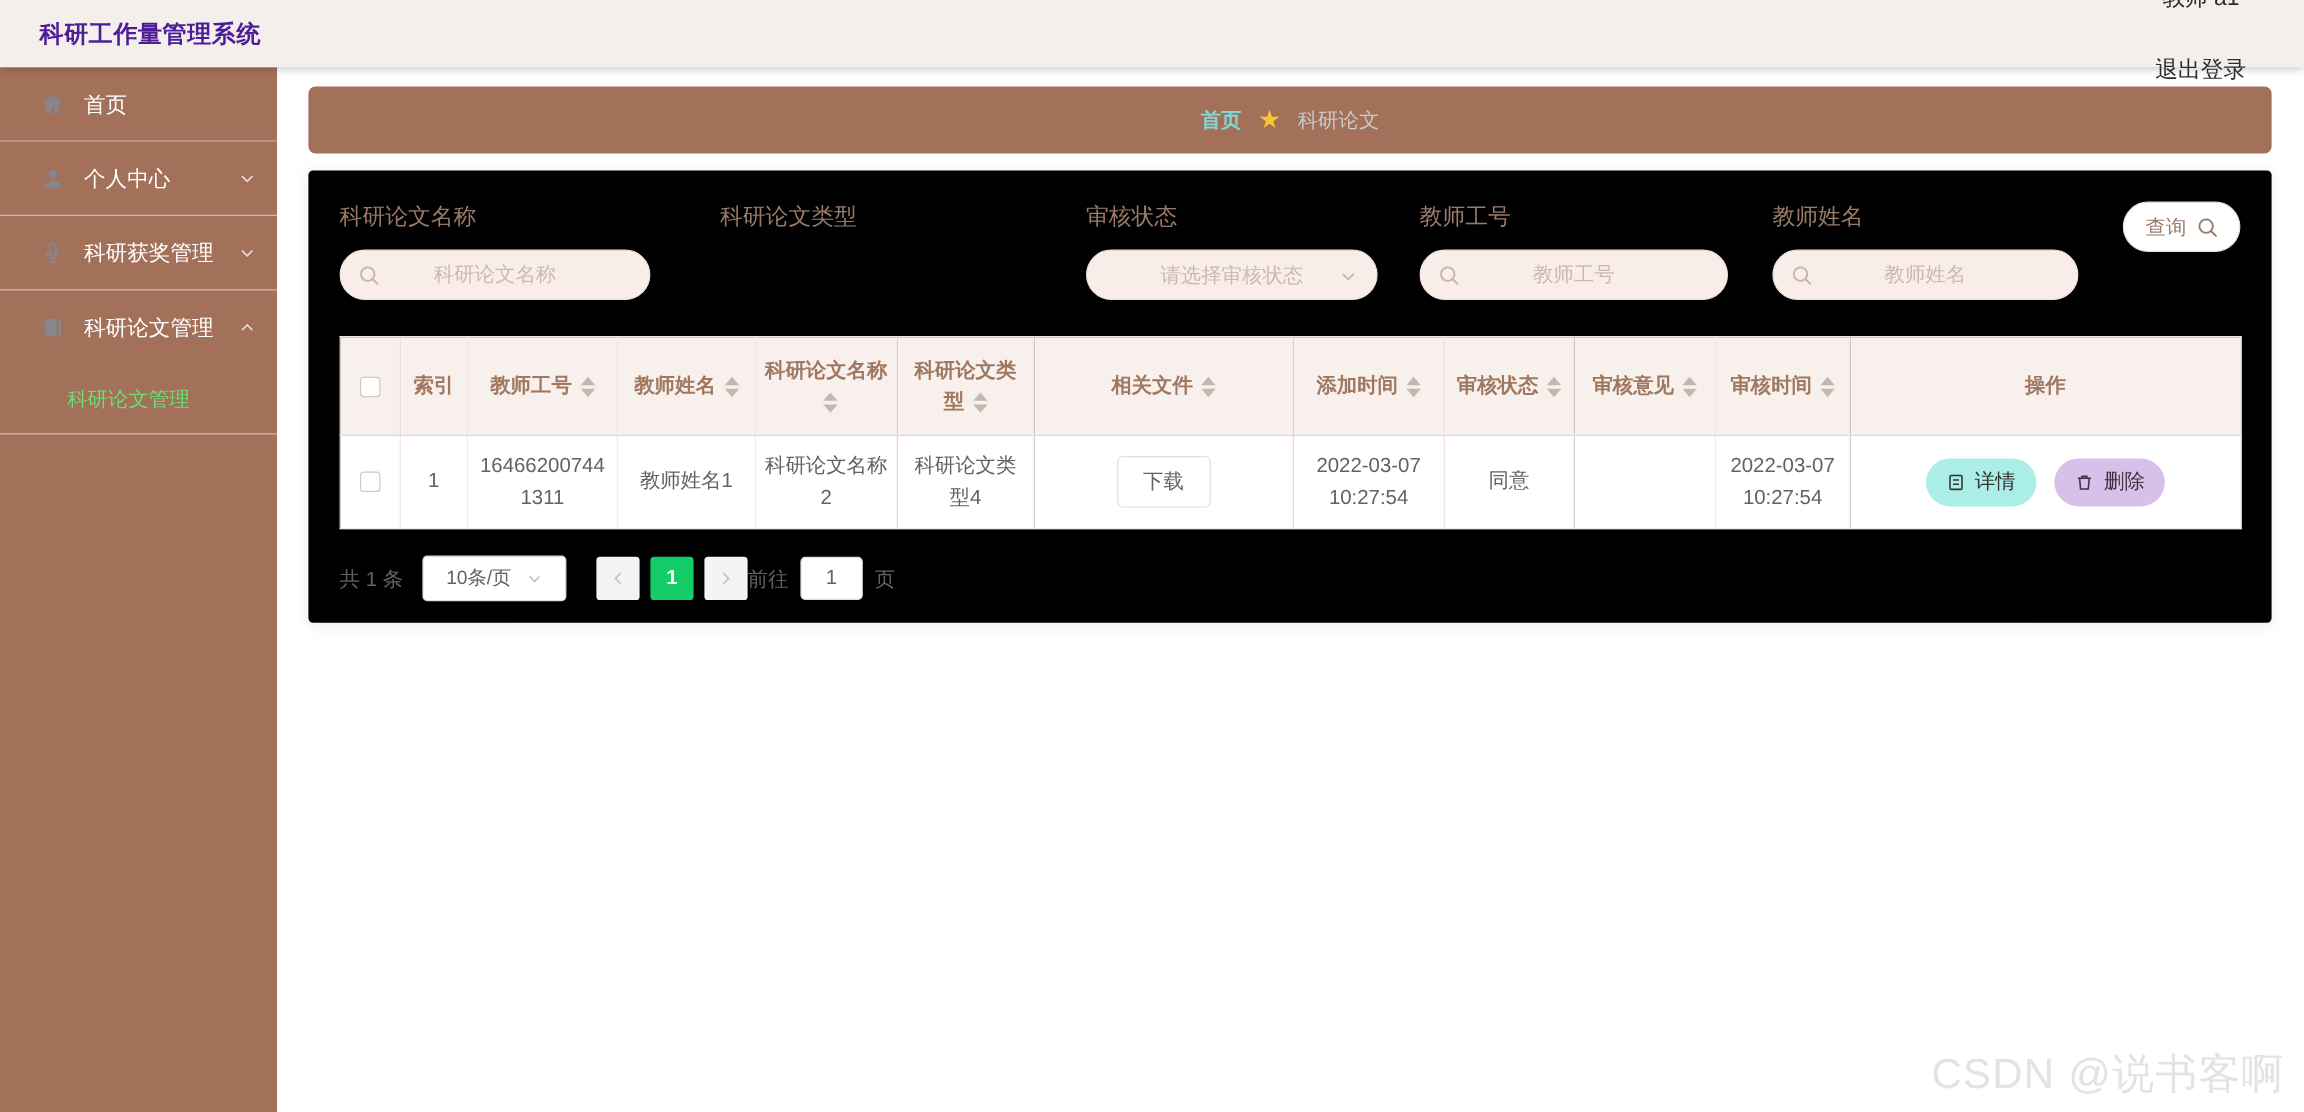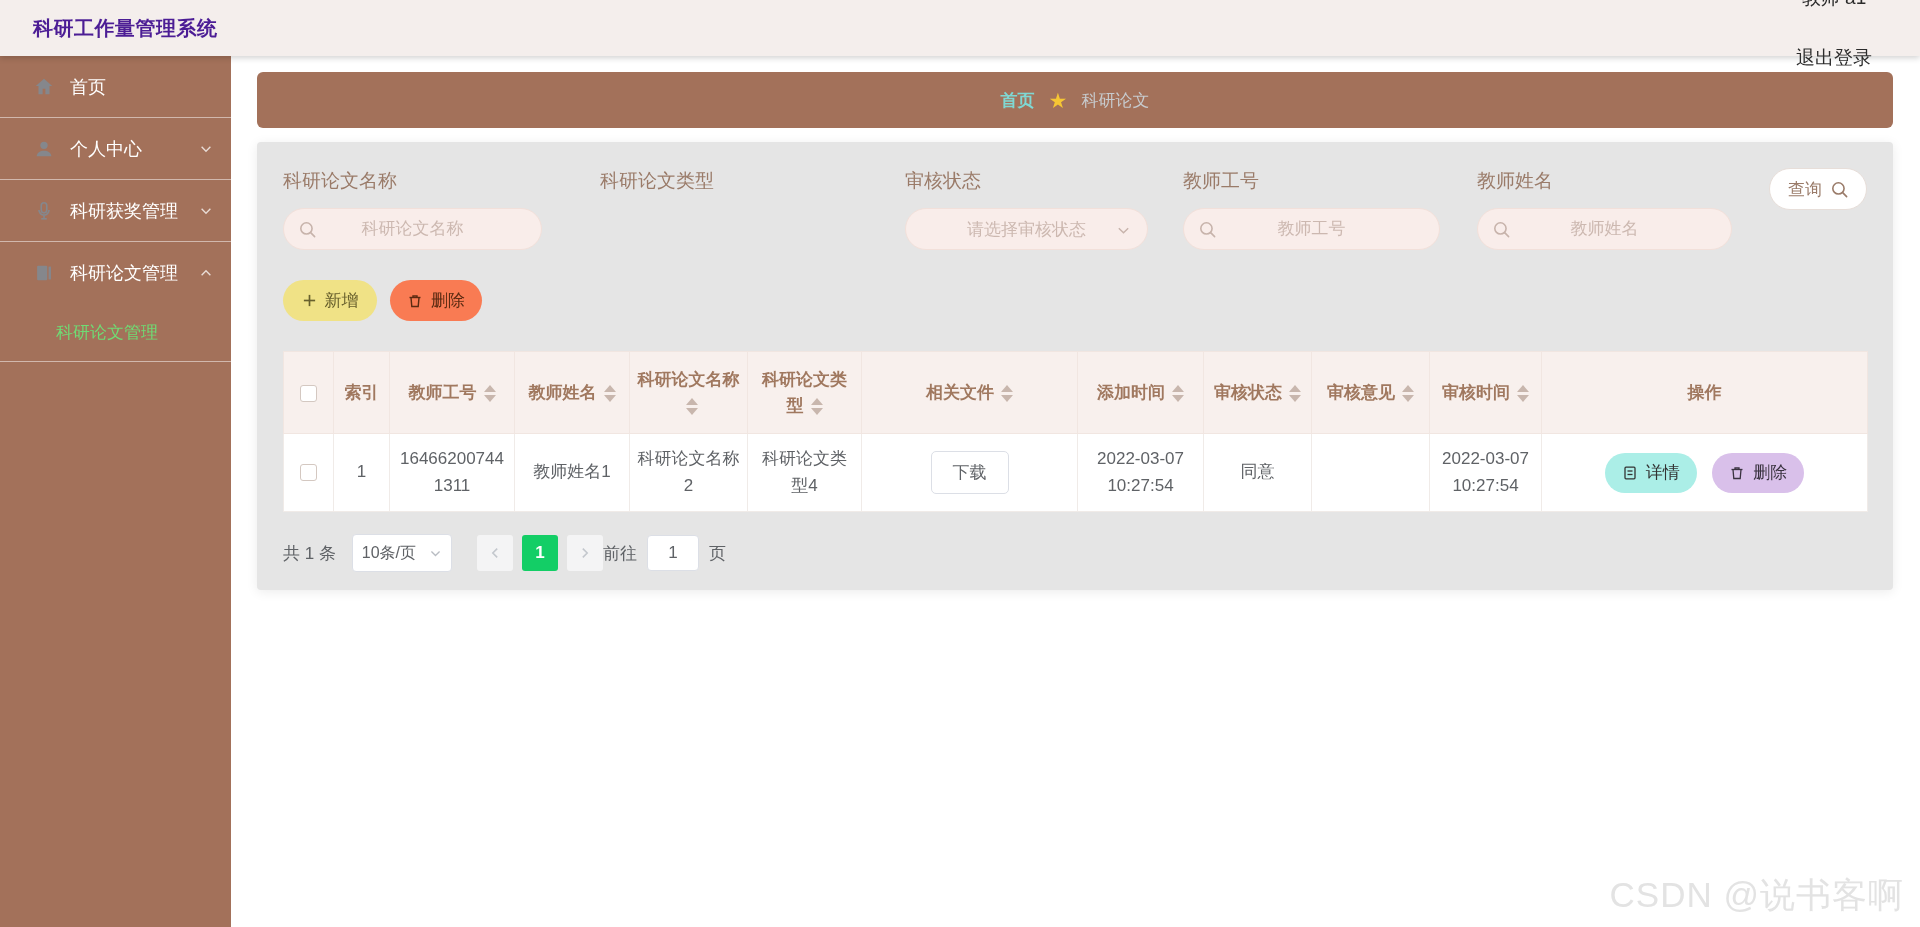--- a/index.html
+++ b/index.html
@@ -31,21 +31,21 @@
 
   
   .main { flex:1; position:relative; background:#fff; overflow:hidden; }
 
   .breadcrumb-bar { margin:16px 27px 0 26px; height:56px; background:#a3715a;
     border-radius:6px; display:flex; align-items:center; justify-content:center; gap:14px; }
   .bc-home { color:#7fd8d3; font-size:17px; font-weight:bold; cursor:pointer; }
   .bc-star { color:#f6c634; font-size:21px; line-height:1; }
   .bc-current { color:#c7cbce; font-size:17px; }
 
-  .card { margin:14px 27px 0 26px; background:#e5e5e5; border-radius:4px;
+  .card { margin:14px 27px 0 26px; background:#000000; border-radius:4px;
     box-shadow:0 2px 12px rgba(0,0,0,0.08); padding:26px 26px 18px; }
 
   
   .filters { display:flex; align-items:flex-start; }
   .fgroup label { display:block; font-size:19px; color:#9a7b69; margin-bottom:14px; }
   .pill { position:relative; height:42px; border-radius:21px; background:#f9edea;
     border:1px solid #f2e0da; display:flex; align-items:center; }
   .pill input { width:100%; height:100%; background:transparent; border:none; outline:none;
     text-align:center; font-size:17px; color:#5f5f5f; padding:0 40px; border-radius:21px; }
   .pill input::placeholder { color:#ccb8b0; }
@@ -96,21 +96,21 @@
     border-radius:5px; color:#5f6266; font-size:17px; cursor:pointer; }
   .btn-detail { display:inline-flex; align-items:center; gap:8px; height:40px; padding:0 17px;
     border:none; border-radius:20px; background:#abeee7; color:#333; font-size:17px; cursor:pointer; margin-right:11px; }
   .btn-detail svg { width:16px; height:16px; display:block; }
   .btn-rowdel { display:inline-flex; align-items:center; gap:8px; height:40px; padding:0 17px;
     border:none; border-radius:20px; background:#d9c0ea; color:#3a3340; font-size:17px; cursor:pointer; }
   .btn-rowdel svg { width:16px; height:16px; display:block; }
 
   
   .pagination { margin-top:22px; display:flex; align-items:center; font-size:17px; color:#5f6266; }
-  .page-size { width:100px; height:38px; margin:0 16px; border:1px solid #dcdfe6; border-radius:4px;
+  .page-size { width:120px; height:38px; margin:0 16px; border:1px solid #dcdfe6; border-radius:4px;
     background:#fff; display:flex; align-items:center; justify-content:center; gap:13px;
     font-size:16px; color:#5f6266; cursor:pointer; }
   .page-size svg { width:13px; height:13px; display:block; color:#b8bcc2; }
   .pg-btn { width:36px; height:36px; margin-left:9px; background:#f4f4f5; border:none; border-radius:3px;
     display:flex; align-items:center; justify-content:center; color:#c3c7cd; cursor:pointer; }
   .pg-btn svg { width:14px; height:14px; display:block; }
   .pg-cur { width:36px; height:36px; margin-left:9px; background:#13ce66; border:none; border-radius:3px;
     display:flex; align-items:center; justify-content:center; color:#fff; font-weight:bold;
     font-size:17px; cursor:pointer; }
   .goto { display:flex; align-items:center; gap:10px; }
@@ -265,37 +265,20 @@
 
         <button class="search-btn">
           <span>查询</span>
           <svg viewBox="0 0 16 16">
               <circle cx="7" cy="7" r="5.3" fill="none" stroke="currentColor" stroke-width="1.5"></circle>
               <line x1="11" y1="11" x2="14.7" y2="14.7" stroke="currentColor" stroke-width="1.5" stroke-linecap="round"></line>
             </svg>
         </button>
       </div>
 
-      <div class="toolbar">
-        <button class="btn-add">
-          <svg viewBox="0 0 16 16">
-              <line x1="8" y1="2" x2="8" y2="14" stroke="currentColor" stroke-width="1.8"></line>
-              <line x1="2" y1="8" x2="14" y2="8" stroke="currentColor" stroke-width="1.8"></line>
-            </svg>
-          <span>新增</span>
-        </button>
-        <button class="btn-delete">
-          <svg viewBox="0 0 16 16" fill="none" stroke="currentColor" stroke-width="1.4">
-              <path d="M2.5 4.5h11"></path>
-              <path d="M6 4.5V3h4v1.5"></path>
-              <path d="M4 4.5l.8 9h6.4l.8-9"></path>
-            </svg>
-          <span>删除</span>
-        </button>
-      </div>
 
       <table>
         <colgroup>
           <col style="width:50px">
             <col style="width:56px">
             <col style="width:125px">
             <col style="width:115px">
           <col style="width:118px">
             <col style="width:114px">
             <col style="width:216px">

